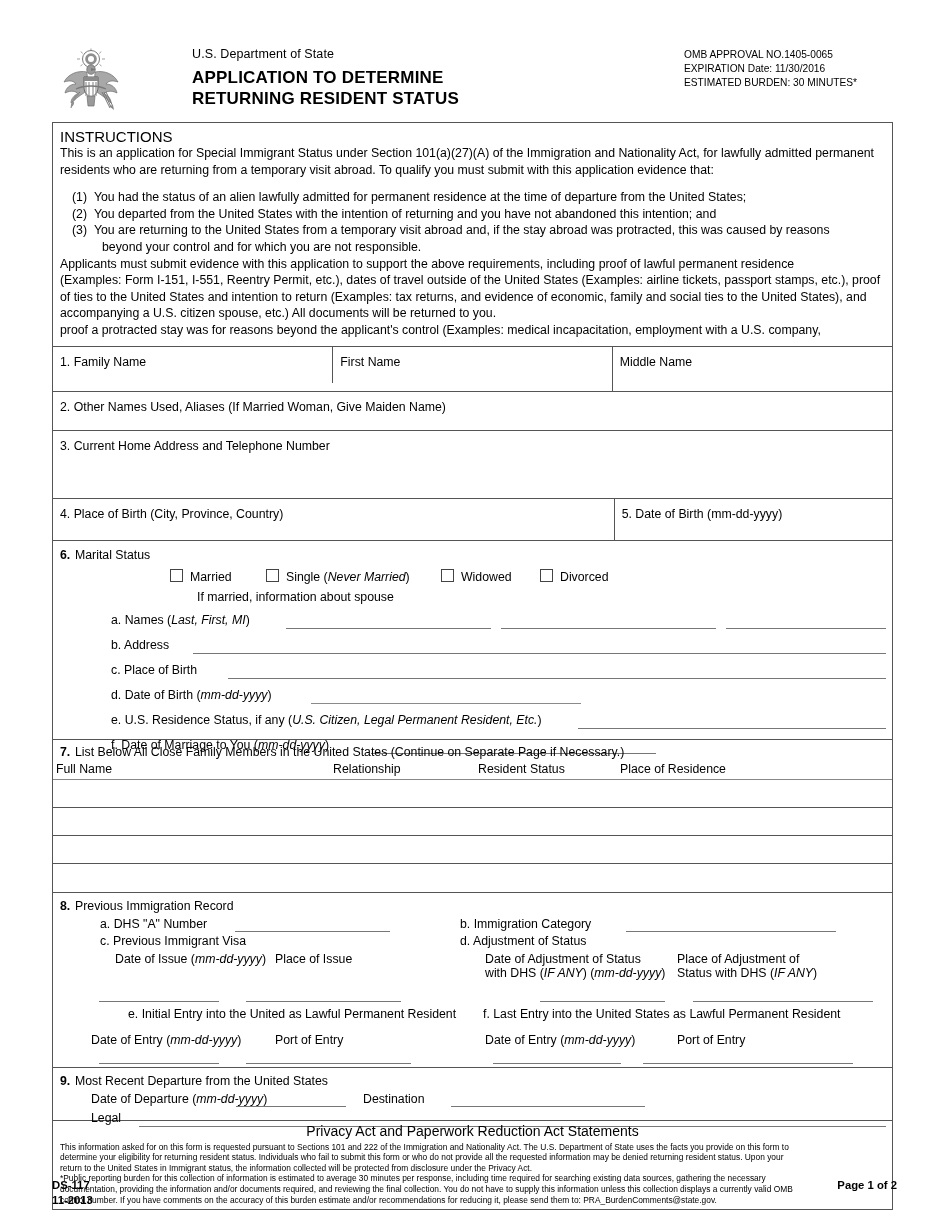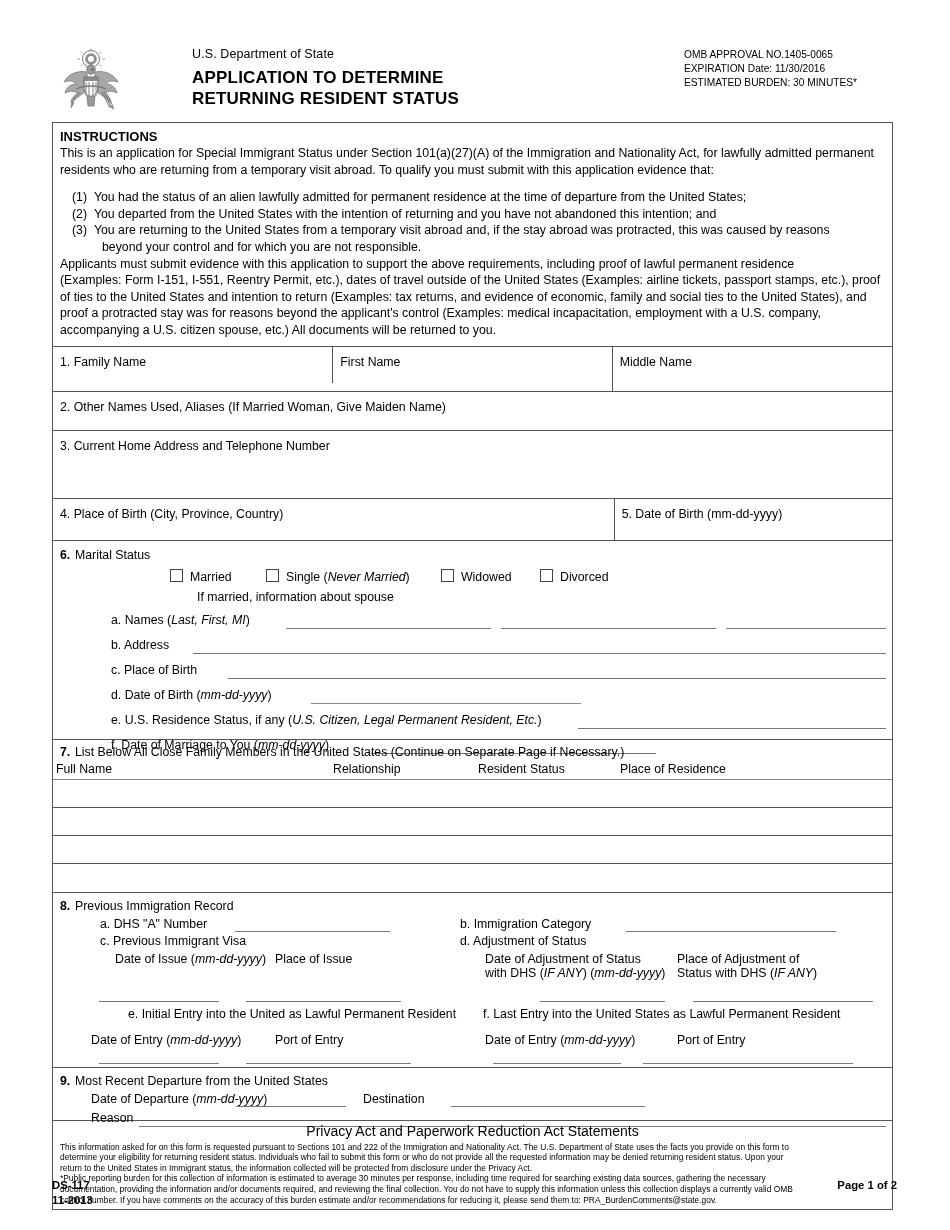--- a/index.html
+++ b/index.html
@@ -76,21 +76,21 @@
   .cellwrap { display: flex; }
   .cell { box-sizing: border-box; position: relative; padding: 5px 0 0 7px; }
   .cell + .cell { border-left: 1.2px solid #555; }
 
   .lbl { font-size: 12.3px; line-height: 16px; }
   .lbl-b { font-size: 12.3px; line-height: 16px; font-weight: bold; }
   .ital { font-style: italic; }
 
   
   .instr { padding: 5px 9px 7px 7px; }
-  .instr-title { font-size: 13px; font-weight: bold; line-height: 17px; }
+  .instr-title { font-size: 15px; font-weight: normal; line-height: 17px; }
   .instr p { margin: 0; font-size: 12.3px; line-height: 16.6px; }
   .instr .gap { height: 11px; }
   .numlist { margin: 0; }
   .numitem { font-size: 12.3px; line-height: 16.6px; padding-left: 34px; text-indent: -22px; }
   .numitem .cont { display:block; text-indent: 0; padding-left: 8px; }
 
   
   .uline {
     position: absolute;
     border-bottom: 1.1px solid #777;
@@ -228,22 +228,22 @@
             <span>(2)</span>&nbsp;&nbsp;<span>You departed from the United States with the intention of returning and you have not abandoned this intention; and</span>
           </div>
           <div class="numitem">
             <span>(3)</span>&nbsp;&nbsp;<span>You are returning to the United States from a temporary visit abroad and, if the stay abroad was protracted, this was caused by reasons</span>
             <span class="cont">beyond your control and for which you are not responsible.</span>
           </div>
         </div>
         <p>Applicants must submit evidence with this application to support the above requirements, including proof of lawful permanent residence</p>
         <p>(Examples: Form I-151, I-551, Reentry Permit, etc.), dates of travel outside of the United States (Examples: airline tickets, passport stamps, etc.), proof</p>
         <p>of ties to the United States and intention to return (Examples:  tax returns, and evidence of economic, family and social ties to the United States), and</p>
+        <p>accompanying a U.S. citizen spouse, etc.)  All documents will be returned to you.</p>
         <p>proof a protracted stay was for reasons beyond the applicant's control (Examples: medical incapacitation, employment with a U.S. company,</p>
-        <p>accompanying a U.S. citizen spouse, etc.)  All documents will be returned to you.</p>
       </div>
     </div>
 
     <div class="row">
       <div class="cellwrap">
         <div class="cell" style="width:280px;height:44px;">
           <span class="lbl">1.  Family Name</span>
         </div>
         <div class="cell" style="width:280px;height:36px;">
           <span class="lbl">First Name</span>
@@ -386,21 +386,21 @@
     <div class="row">
       <div class="cell" style="height:52px;padding-left:0;padding-top:0;">
         <span class="lbl-b abs" style="left:7px;top:5px;">9.</span>
         <span class="lbl abs" style="left:22px;top:5px;">Most Recent Departure from the United States</span>
 
         <span class="lbl abs" style="left:38px;top:23px;"><span>Date of Departure (</span><span class="ital">mm-dd-yyyy</span><span>)</span></span>
         <span class="uline abs" style="left:183px;top:38px;width:110px;"></span>
         <span class="lbl abs" style="left:310px;top:23px;">Destination</span>
         <span class="uline abs" style="left:398px;top:38px;width:194px;"></span>
 
-        <span class="lbl abs" style="left:38px;top:42px;">Reason</span>
+        <span class="lbl abs" style="left:38px;top:42px;">Legal</span>
         <span class="uline abs" style="left:86px;top:58px;width:747px;"></span>
       </div>
     </div>
 
     <div class="row last">
       <div class="privacy-head">Privacy Act and Paperwork Reduction Act Statements</div>
       <div class="privacy-body">
         <p>This information asked for on this form is requested pursuant to Sections 101 and 222 of the Immigration and Nationality Act.  The U.S. Department of State uses the facts you provide on this form to</p>
         <p>determine your eligibility for returning resident status.  Individuals who fail to submit this form or who do not provide all the requested information may be denied returning resident status.  Upon your</p>
         <p>return to the United States in Immigrant status, the information collected will be protected from disclosure under the Privacy Act.</p>

